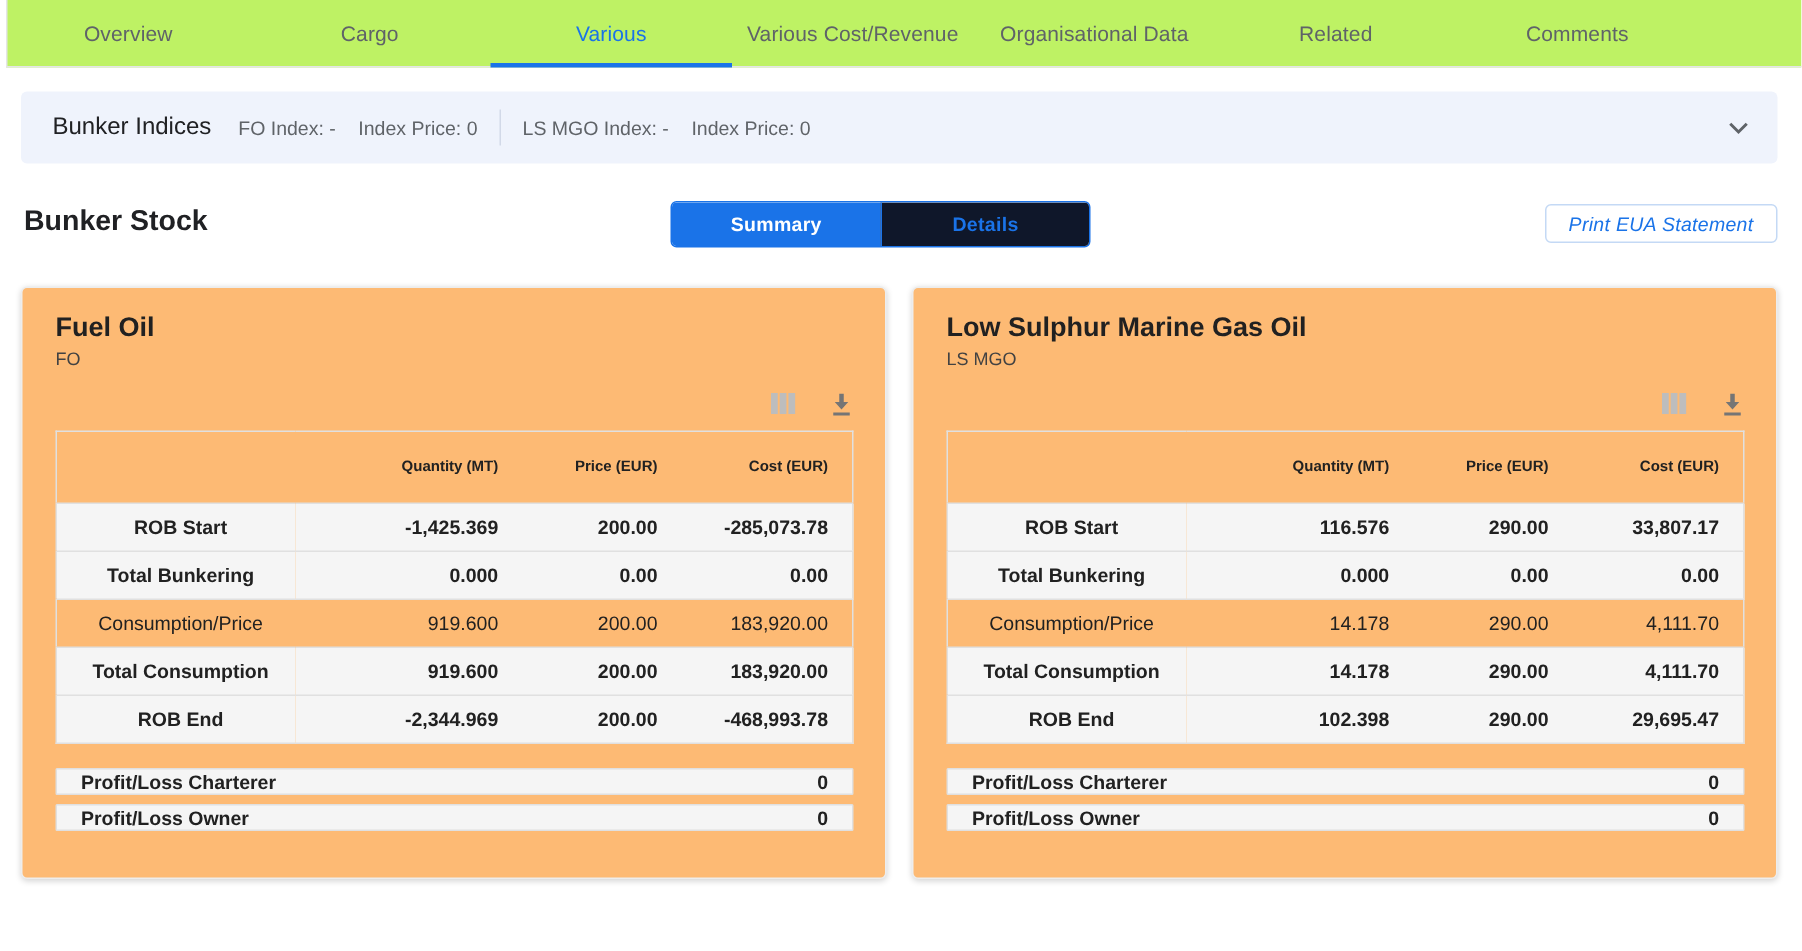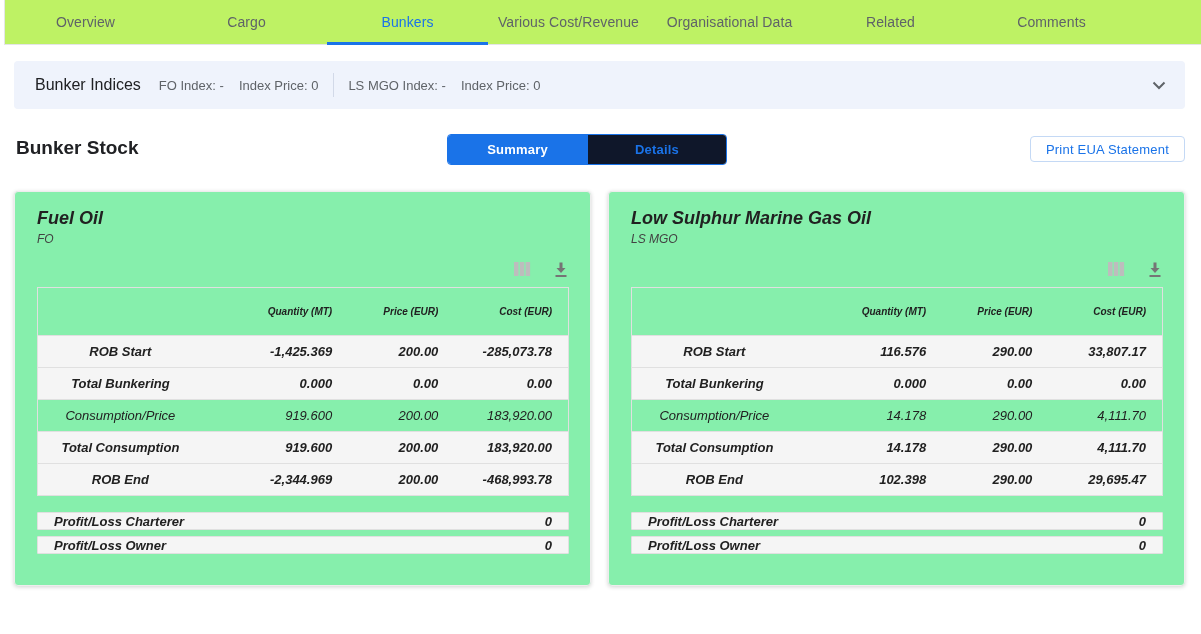--- a/index.html
+++ b/index.html
@@ -71,37 +71,36 @@
     font-size:13px; font-weight:bold; letter-spacing:.2px;
     color:#1a73e8; background:#0f172a; cursor:pointer;
   }
   .toggle-btn.selected { background:#1a73e8; color:#fff; }
   .toggle-btn + .toggle-btn { border-left:1px solid #1a73e8; }
   .print-btn {
     position:absolute; right:0; top:2px;
     height:26px; padding:0 15px;
     display:flex; align-items:center;
     background:#fff; border:1px solid #c4d9f5; border-radius:4px;
-    color:#1a73e8; font-size:13px; letter-spacing:.2px; cursor:pointer;
+    color:#1a73e8; font-size:13px; letter-spacing:.2px; cursor:pointer;font-style:italic;
   }
 
   
   .cards {
     display:flex; gap:17px;
     margin:26px 16px 0 14px;
   }
   .card {
     flex:1;
     height:395px;
-    background:#86efac;
+    background:#fdba74;
     border:1px solid #ededed;
     border-radius:4px;
     box-shadow:0 1px 4px rgba(0,0,0,.18);
     padding:16px 21px 14px 22px;
-    font-style:italic;
   }
   .card-title { font-size:18px; color:#212121; }
   .card-subtitle { font-size:12px; color:#424242; margin-top:3px; }
   .card-icons {
     display:flex; justify-content:flex-end; align-items:center; gap:22px;
     margin-top:13px; height:20px;
   }
   .icon-btn { cursor:pointer; display:flex; align-items:center; }
 
   
@@ -150,21 +149,21 @@
 
     <div class="tab">
       <span>Overview</span>
     </div>
 
     <div class="tab">
       <span>Cargo</span>
     </div>
 
     <div class="tab active">
-      <span>Bunkers</span>
+      <span>Various</span>
     </div>
 
     <div class="tab">
       <span>Various Cost/Revenue</span>
     </div>
 
     <div class="tab">
       <span>Organisational Data</span>
     </div>
 

